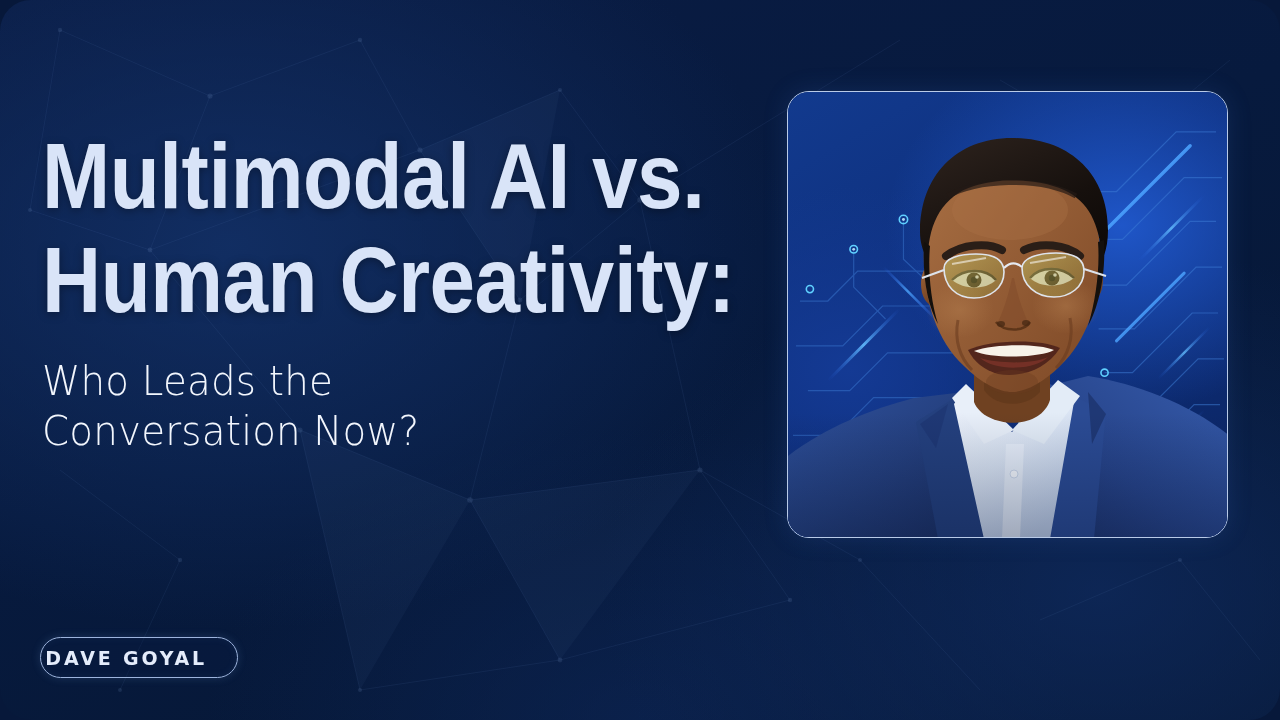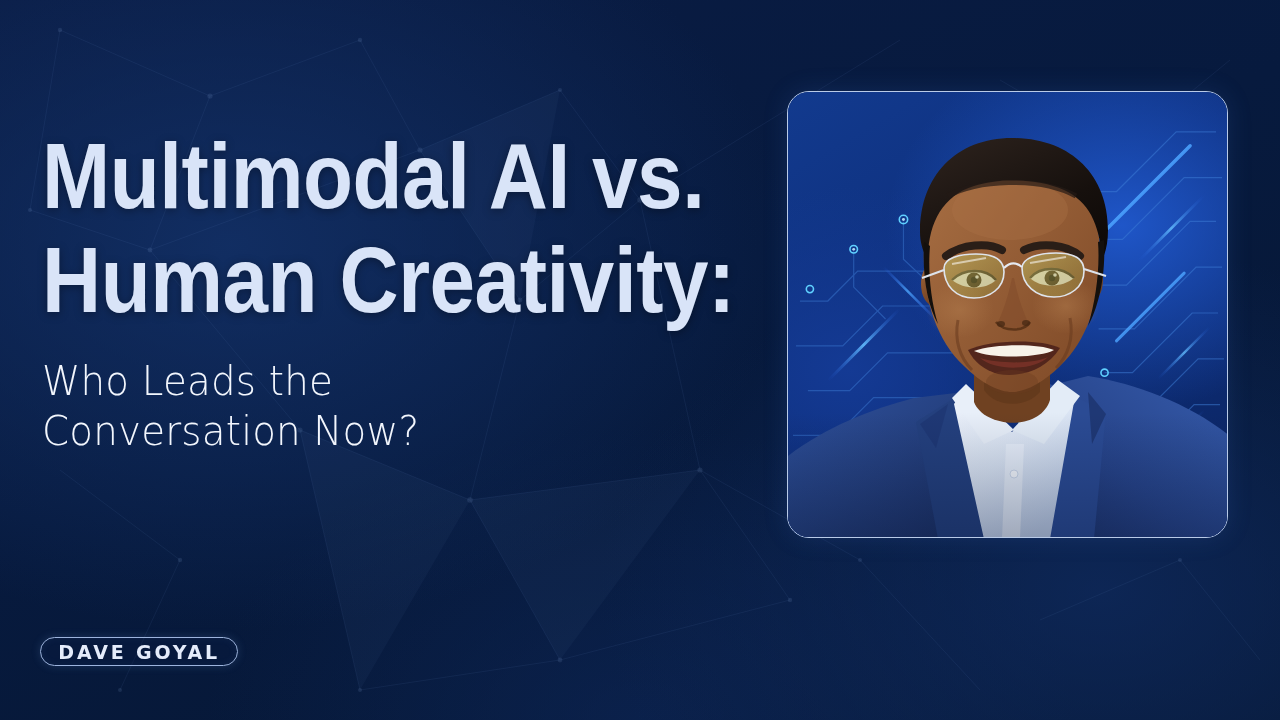--- a/index.html
+++ b/index.html
@@ -14,20 +14,21 @@
 
   #card {
     position:relative;
     width:1280px; height:720px;
     background:
       radial-gradient(ellipse 900px 620px at 18% 34%, rgba(19,49,104,0.85) 0%, rgba(11,31,71,0.0) 62%),
       radial-gradient(ellipse 760px 520px at 86% 82%, rgba(16,44,98,0.70) 0%, rgba(11,31,71,0.0) 66%),
       radial-gradient(ellipse 620px 420px at 50% 100%, rgba(14,40,92,0.55) 0%, rgba(9,26,62,0.0) 70%),
       linear-gradient(160deg, #0a1c44 0%, #071a3e 45%, #061733 100%);
     overflow:hidden;
+    border-radius:31px;
   }
 
   
   .bg-net {
     position:absolute; inset:0;
     pointer-events:none;
     opacity:0.55;
   }
 
   
@@ -61,26 +62,26 @@
     color:#f2f6fd;
     transform:scaleX(0.97);
     transform-origin:left top;
   }
   .subhead .sub-line { display:block; }
 
   
   .logo-pill {
     position:absolute;
     left:40px; top:637px;
-    width:198px; height:29px;
+    width:198px; height:41px;
     border:1.6px solid #9db4dd;
     border-radius:22px;
     display:flex;
     align-items:center;
-    justify-content:center;
+    justify-content:flex-start;
     background:rgba(10,28,66,0.30);
     box-shadow:0 0 10px rgba(130,170,235,0.18), inset 0 0 8px rgba(120,160,230,0.07);
   }
   .logo-pill .logo-text {
     font-family:"DejaVu Sans","Liberation Sans", sans-serif;
     font-weight:700;
     font-size:20px;
     letter-spacing:3.0px;
     color:#e4ecfb;
     transform:scaleX(0.95);

